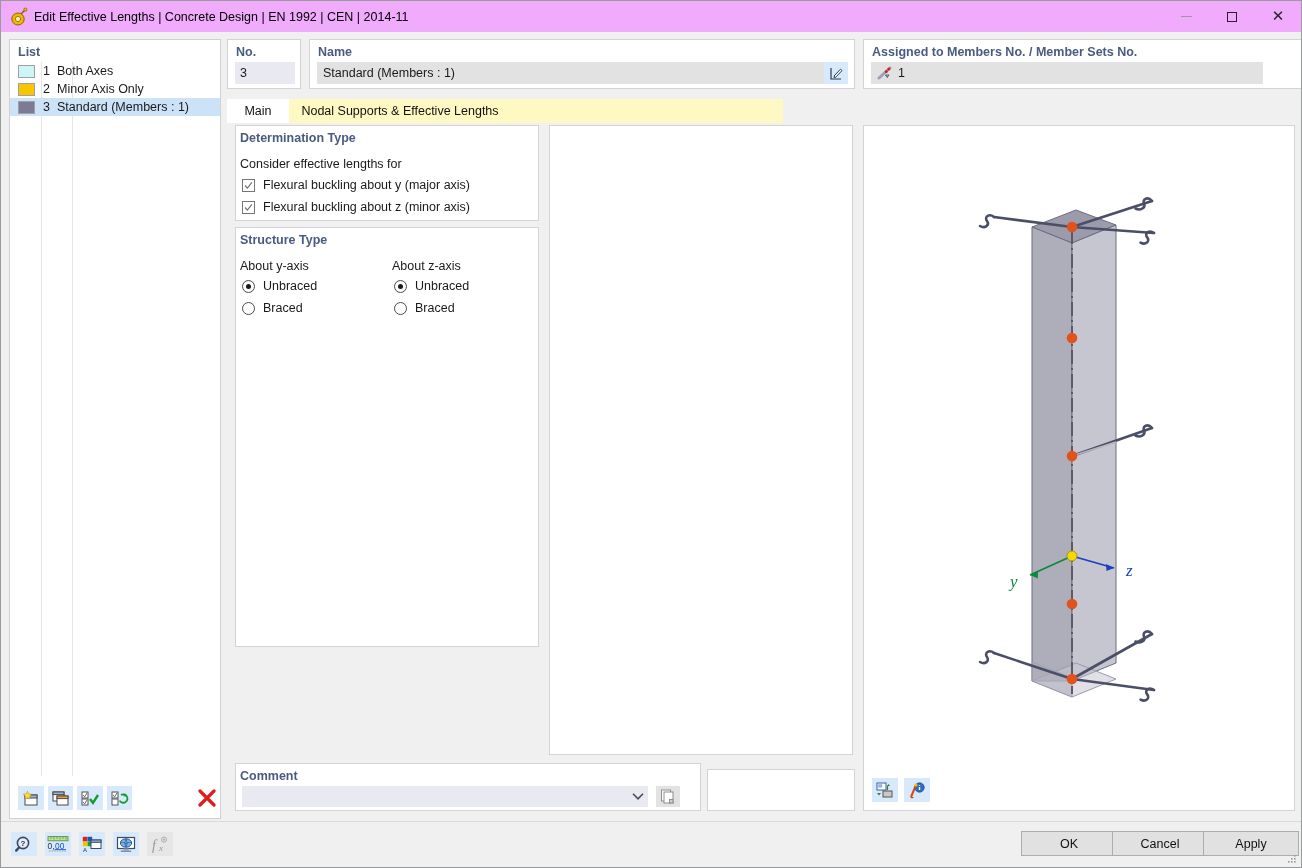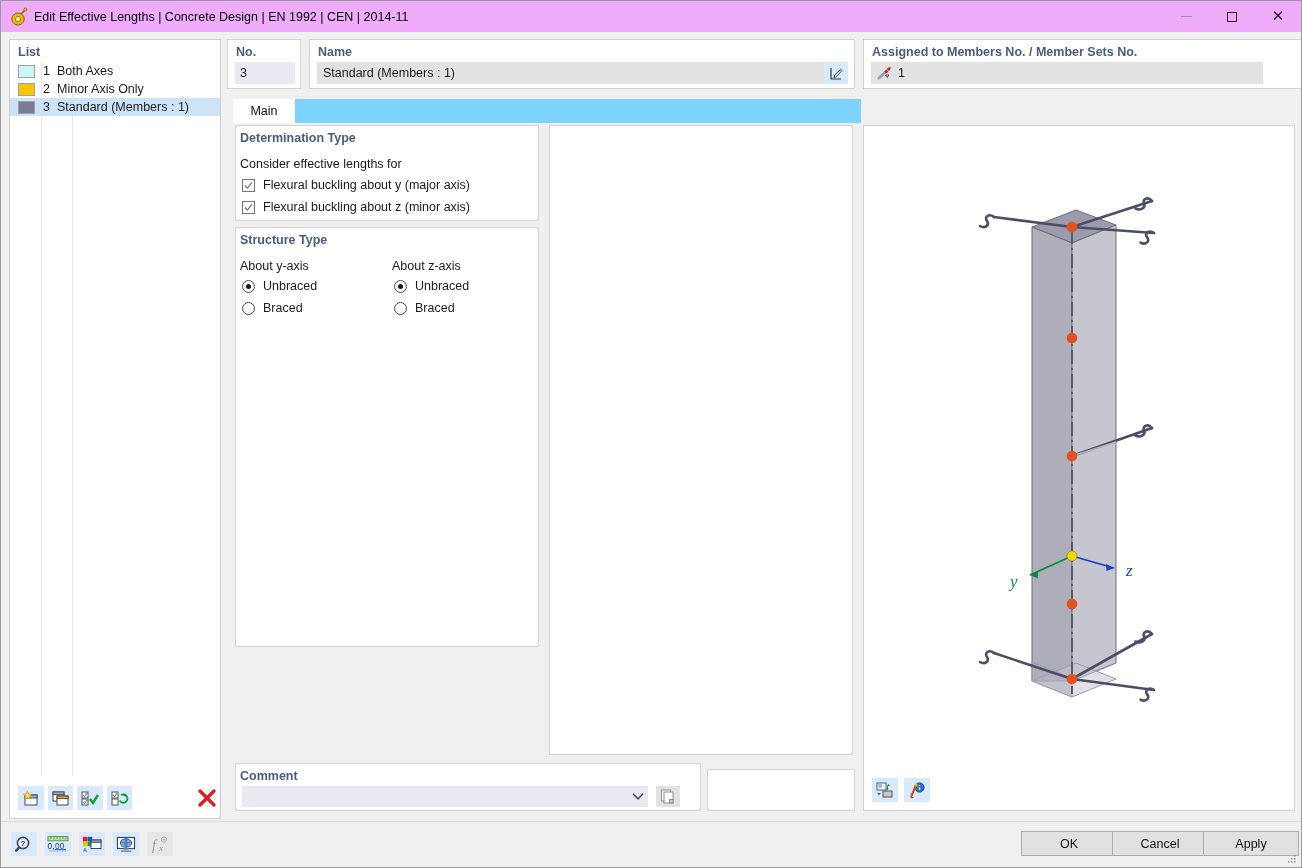--- a/index.html
+++ b/index.html
@@ -113,22 +113,22 @@
     background: #e2e2e2; border: none; font-size: 12.5px;
     display: flex; align-items: center; gap: 5px; padding: 0 6px;
   }
   #assignPick {
     position: absolute; right: 6px; top: 22px; width: 24px; height: 22px;
     background: #d7e9fa; display: flex; align-items: center; justify-content: center;
   }
 
   
   #tabstrip {
-    position: absolute; left: 232px; top: 98px; width: 628px; height: 24px;
-    background: #7dd3fc;
+    position: absolute; left: 226px; top: 98px; width: 556px; height: 24px;
+    background: #fef9c3;
   }
   .tab {
     position: absolute; top: 0; height: 24px;
     display: flex; align-items: center; justify-content: center;
     font-size: 12.5px; color: #111; padding: 0 12px;
   }
   .tab.active { background: #ffffff; }
 
   
   #detBox   { left: 234px; top: 124px;  width: 304px; height: 96px; text-decoration: underline;  }
@@ -319,20 +319,21 @@
     <div id="assignPick">
       <svg width="16" height="16" viewBox="0 0 16 16">
         <path d="M2 1 L7 7 M7 1 L2 7" stroke="#e01b1b" stroke-width="1.7" stroke-linecap="round"></path>
         <path d="M6 5 L6 14.5 L8.6 11.8 L10.3 15 L11.8 14.2 L10.2 11.2 L13.6 11 Z" fill="#fff" stroke="#333" stroke-width="1"></path>
       </svg>
     </div>
   </div>
 
   <div id="tabstrip">
     <div class="tab active" style="left:0; width:62px;">Main</div>
+    <div class="tab" style="left:62px; width:222px;">Nodal Supports &amp; Effective Lengths</div>
   </div>
 
   <div id="detBox" class="panel">
     <div class="boxlabel grp-title">Determination Type</div>
     <div class="statictext" style="position:absolute;left:4px;top:31px;">Consider effective lengths for</div>
 
     <div class="cbrow" style="left:6px; top:52px;">
       <div class="cbox">
         <svg class="cmark" viewBox="0 0 10 10">
           <path d="M1.2 5 L3.7 7.8 L8.8 1.6" stroke="#707070" stroke-width="1.3" fill="none"></path>

